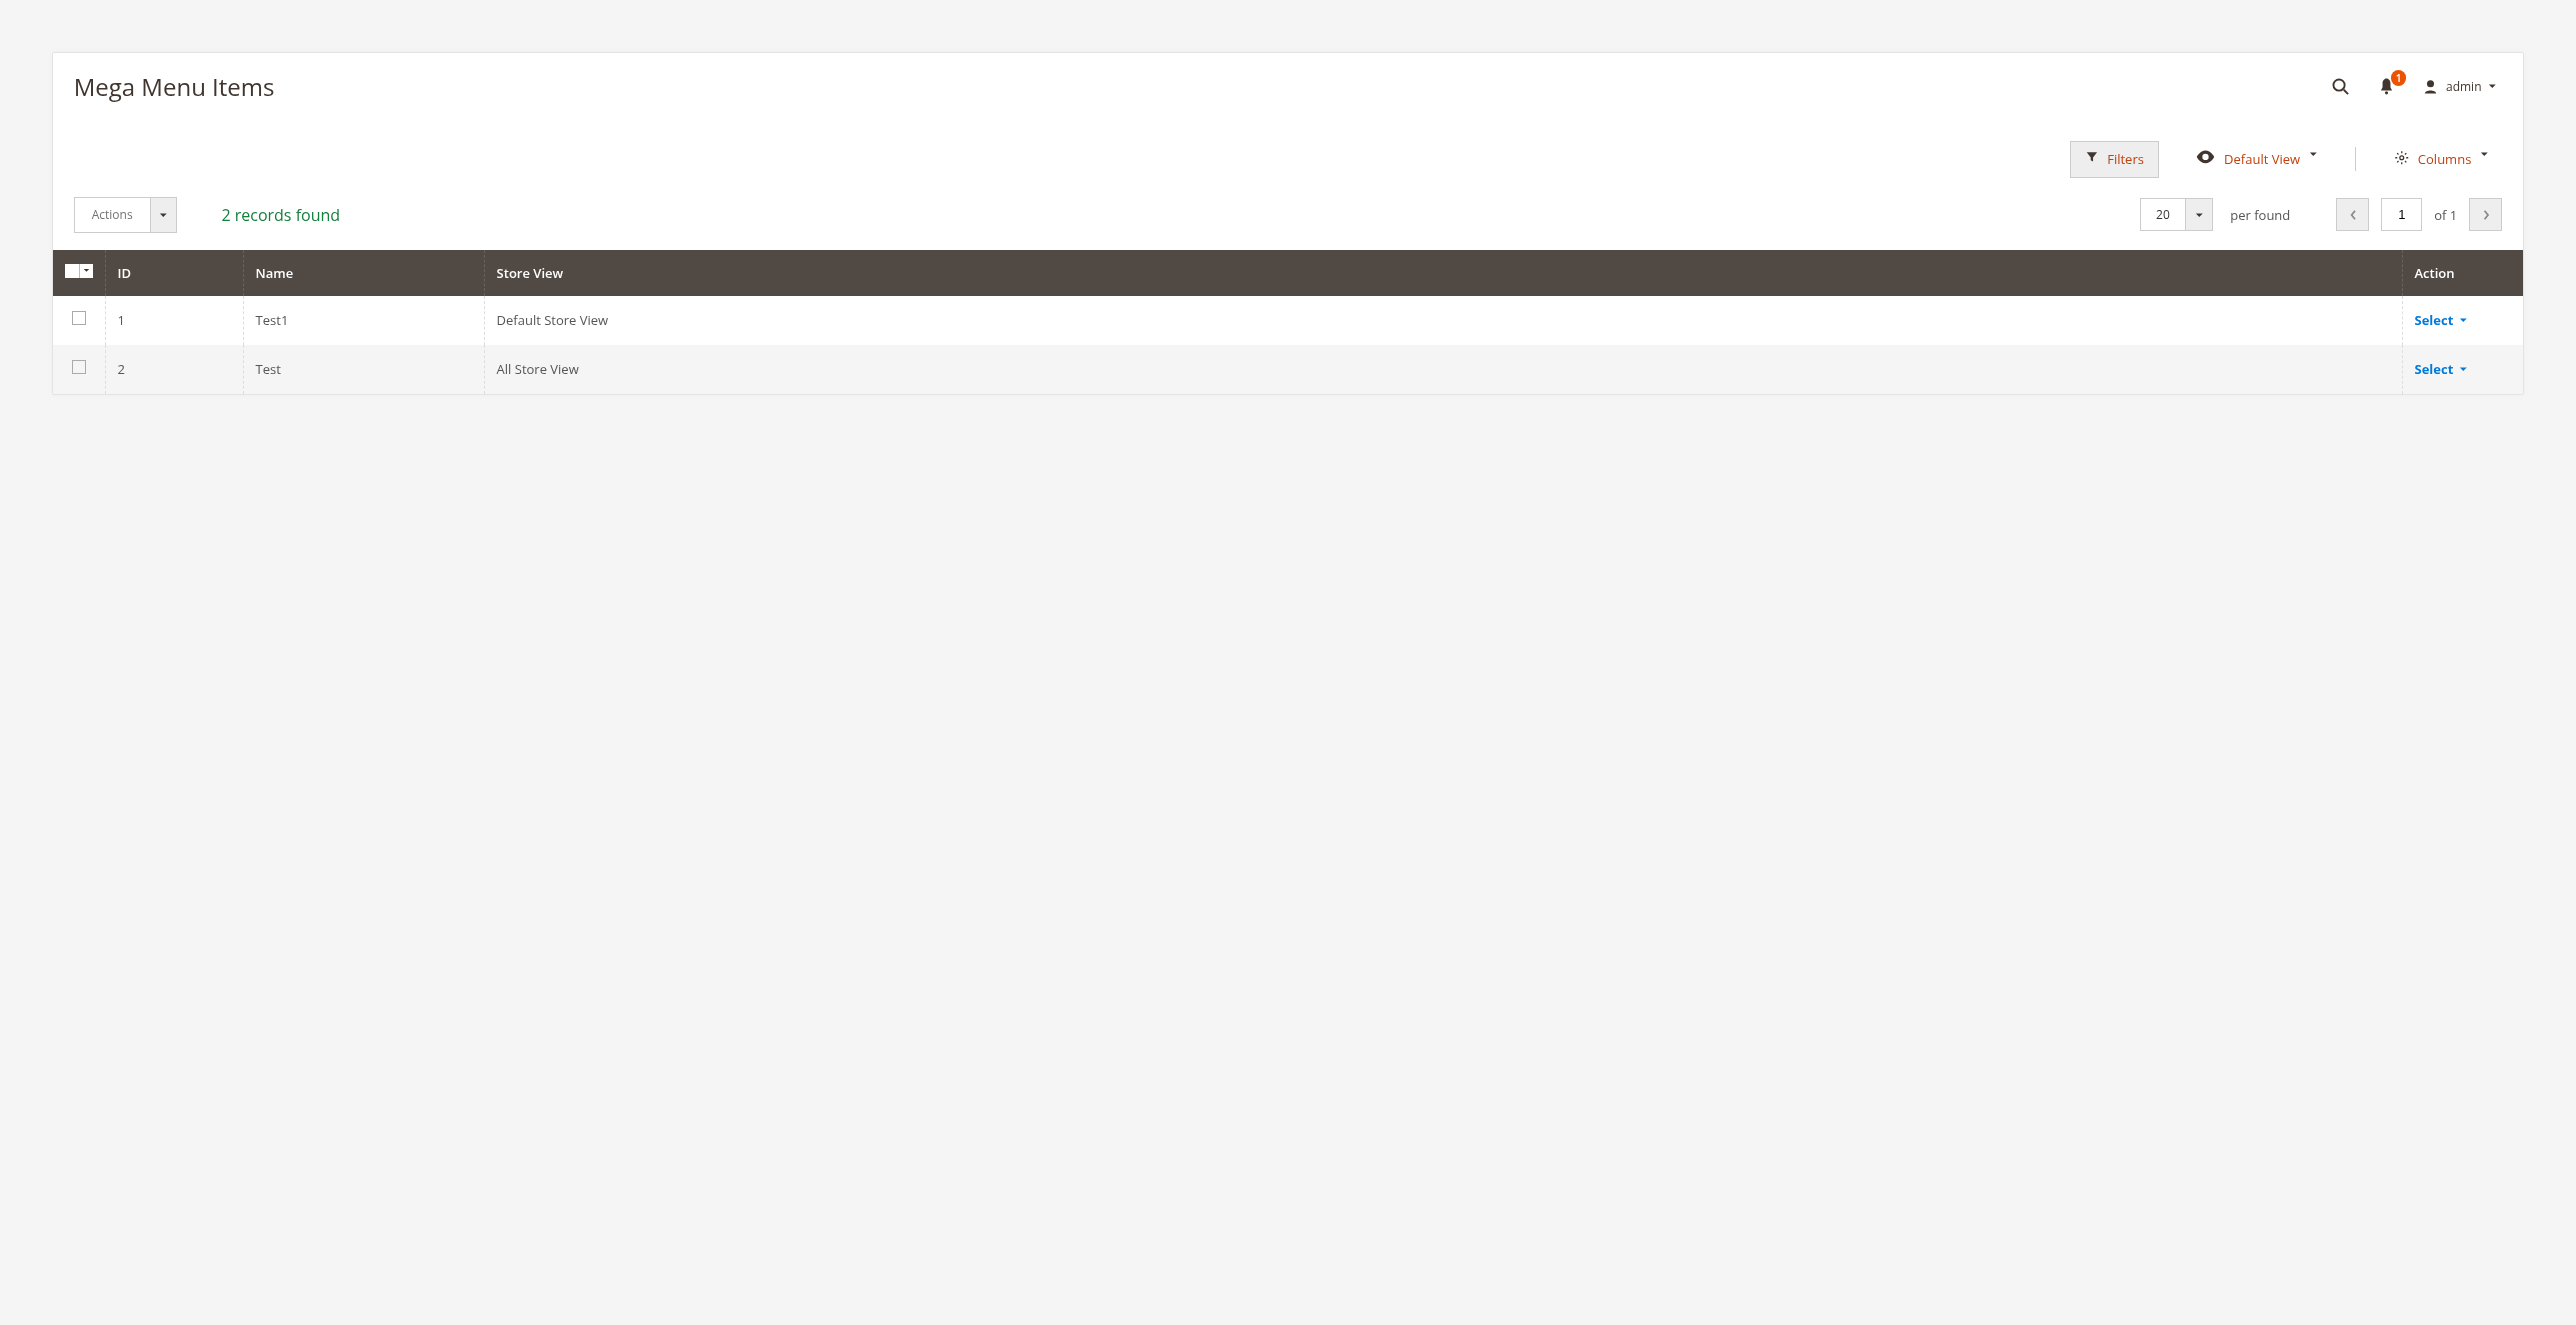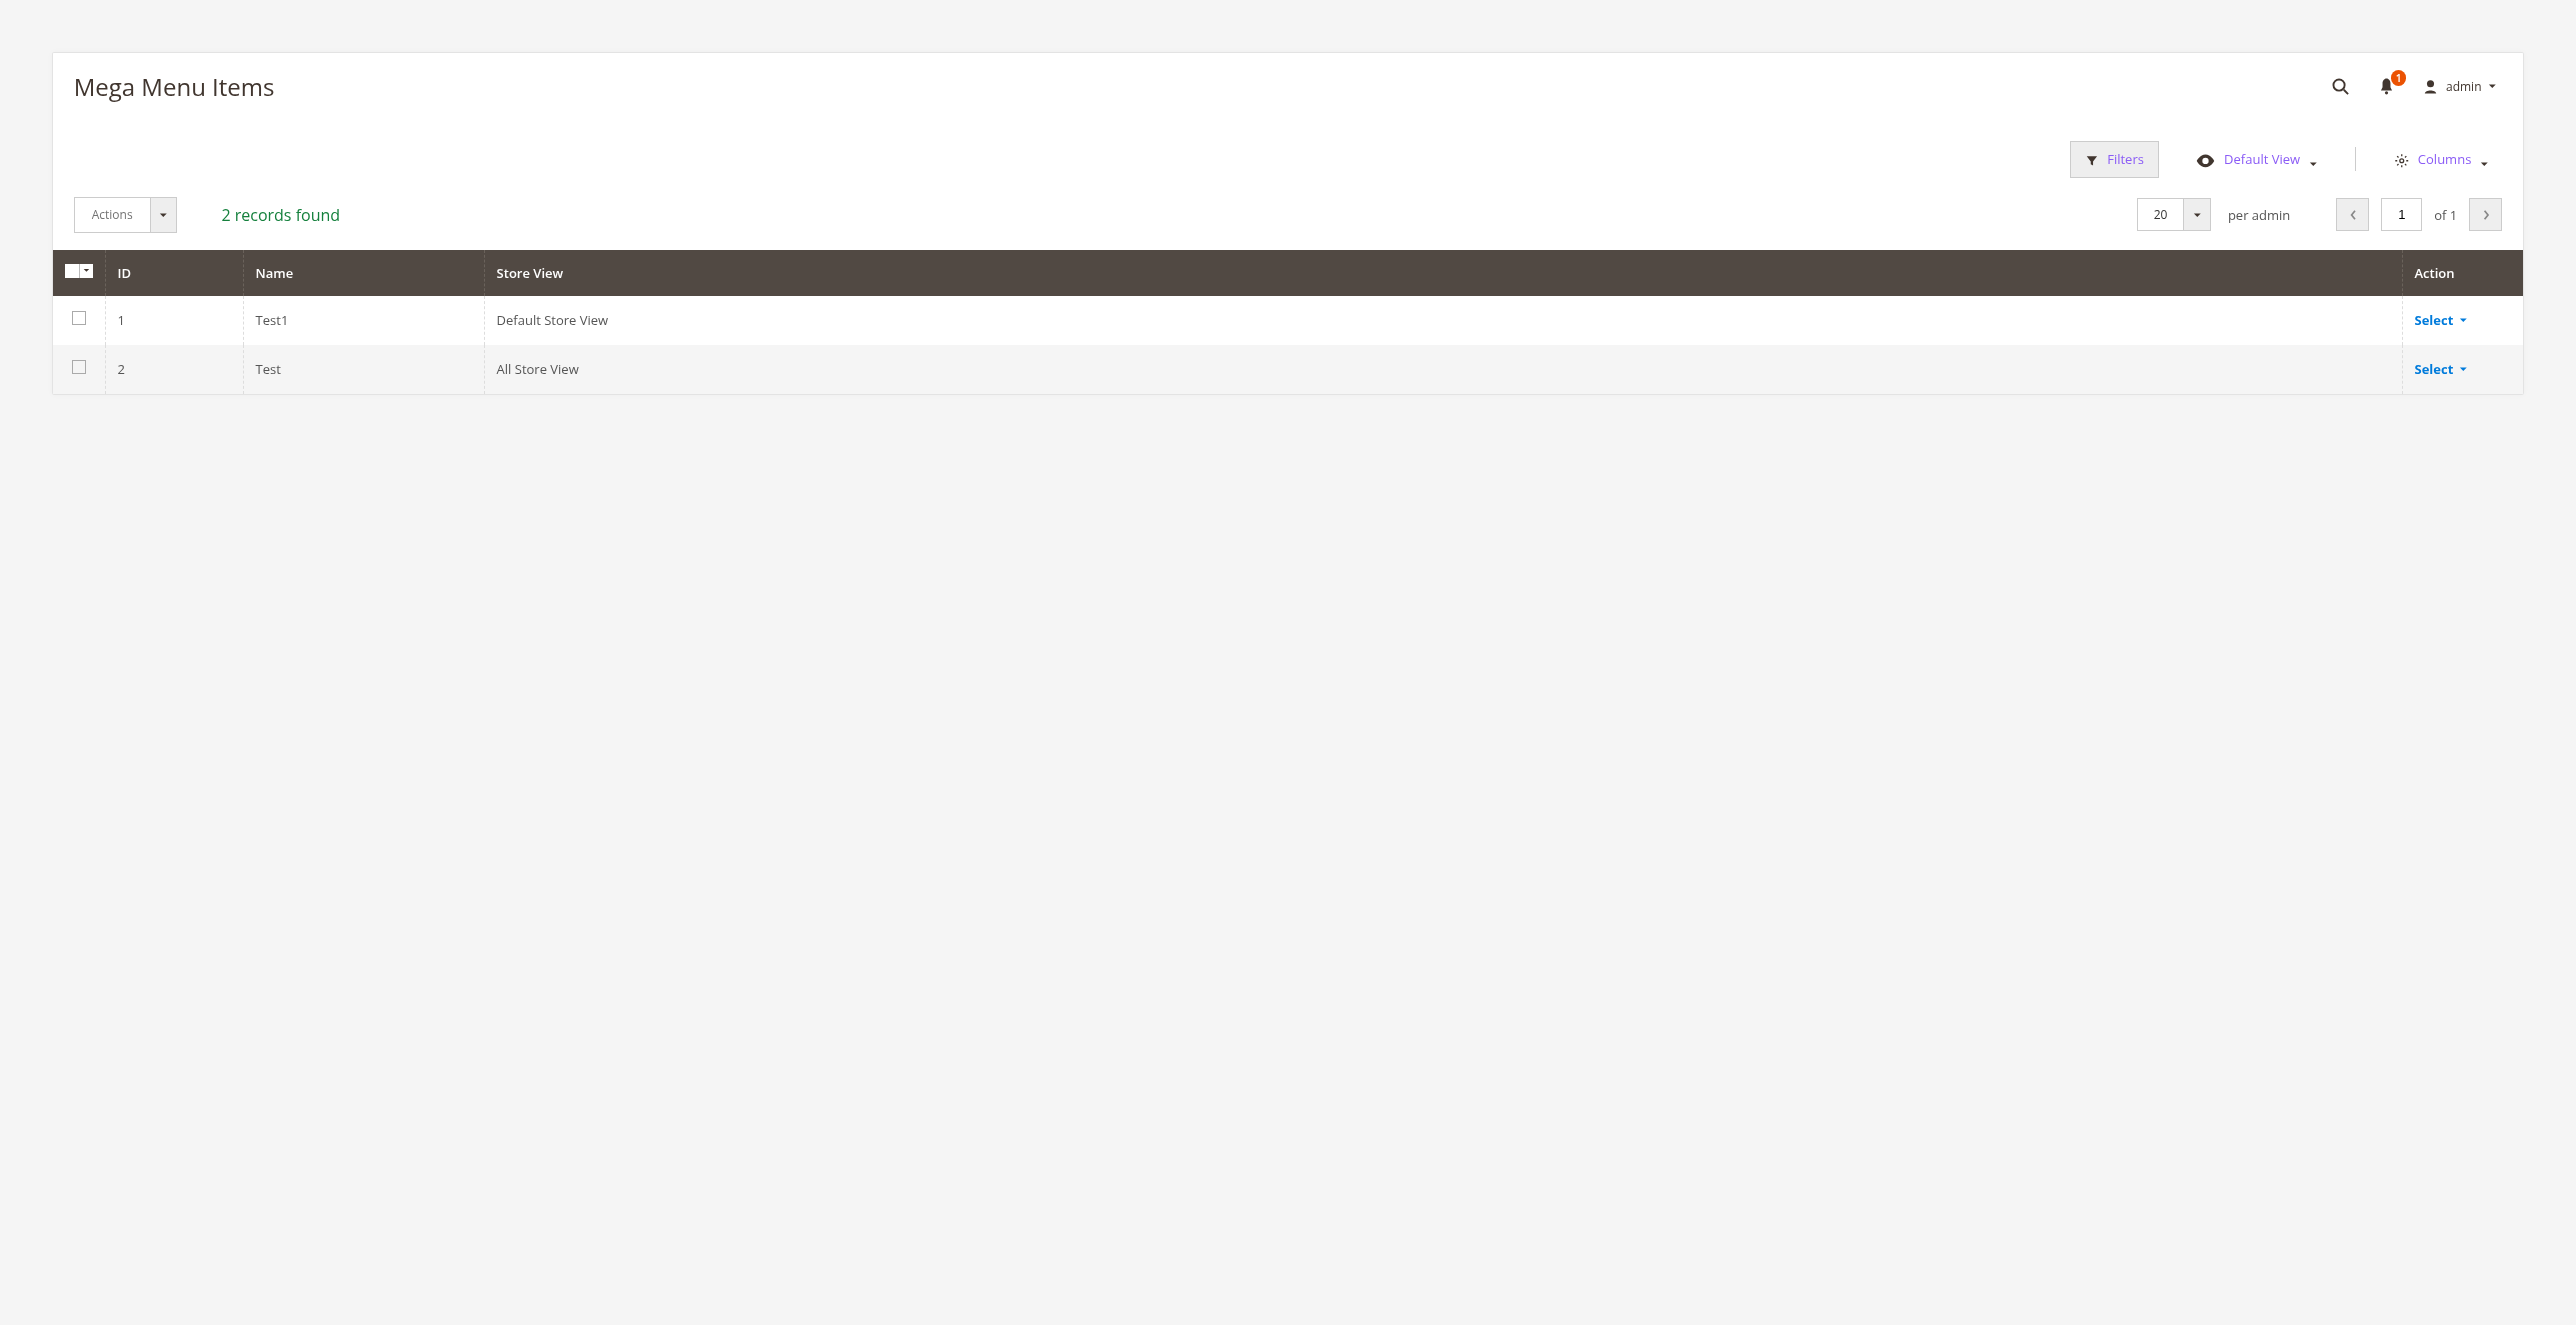--- a/index.html
+++ b/index.html
@@ -86,25 +86,25 @@
 }
 .filter-row {
   display: flex;
   justify-content: flex-end;
   align-items: center;
   gap: 24px;
   padding: 20.7px 20.7px 6.9px 20.7px;
 }
 .ghost-btn {
   display: inline-flex;
-  align-items: flex-end;
+  align-items: flex-start;
   gap: 8.6px;
   padding: 8.6px 13.8px;
   cursor: pointer;
-  color: #8b5cf6;
+  color: #c2410c;
   font-size: 13px;
 }
 .ghost-btn.filled {
   background: #eee;
   border: 0.9px solid #ccc;
 }
 .vr { width: 0.9px; height: 24px; background: #ccc; }
 .list-control {
   display: flex;
   align-items: center;
@@ -310,21 +310,21 @@
     </div>
     <div class="right-group">
       <span class="page-size">
         <span class="val">20</span>
         <span class="caret">
           <svg width="8.6" height="8.6" viewBox="0 0 10 10" fill="#41362f">
               <path d="M1 3 L5 7 L9 3 Z"></path>
             </svg>
         </span>
       </span>
-      <span class="per-page-label">per admin</span>
+      <span class="per-page-label">per found</span>
       <span class="nav-btn">
         <svg width="8.6" height="12" viewBox="0 0 10 14" fill="none" stroke="#888" stroke-width="2">
           <path d="M7 2 L3 7 L7 12"></path>
         </svg>
       </span>
       <input class="page-input" value="1" style="">
       <span class="of-pages">of 1</span>
       <span class="nav-btn">
         <svg width="8.6" height="12" viewBox="0 0 10 14" fill="none" stroke="#888" stroke-width="2">
           <path d="M3 2 L7 7 L3 12"></path>

